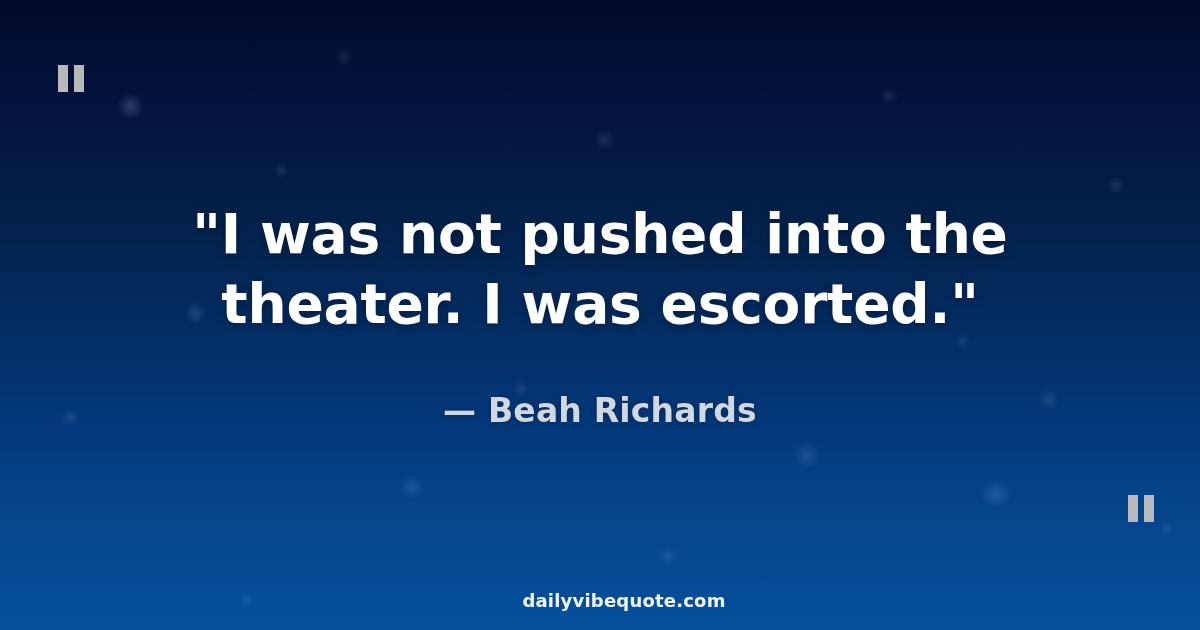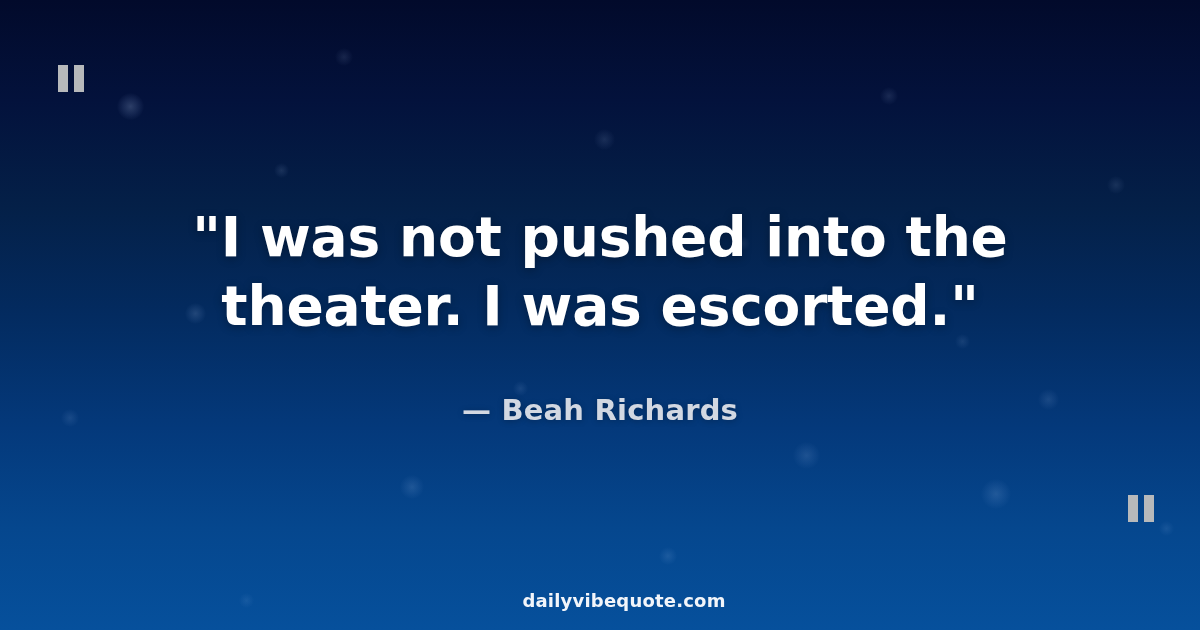--- a/index.html
+++ b/index.html
@@ -80,21 +80,21 @@
     font-weight: 700;
     line-height: 1.26;
     letter-spacing: -0.2px;
     text-shadow: 0 2px 10px rgba(0,0,0,0.30);
   }
 
   .attribution {
     margin: 52px 0 0 0;
     text-align: right;
     color: #d2d8e2;
-    font-size: 29px;
+    font-size: 33px;
     font-weight: 700;
     letter-spacing: 0.2px;
     text-shadow: 0 1px 6px rgba(0,0,0,0.25);
   }
 
   
   .footer {
     position: absolute;
     left: 0;
     right: 0;

